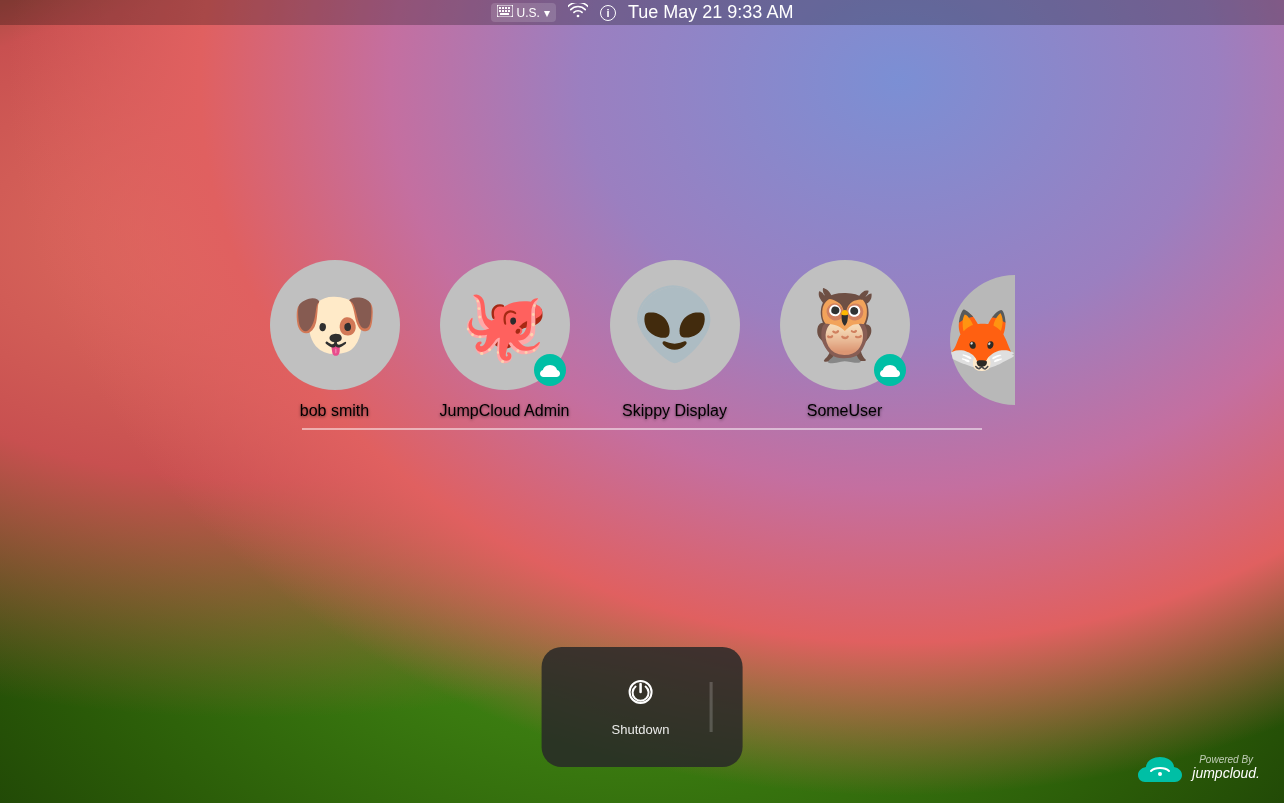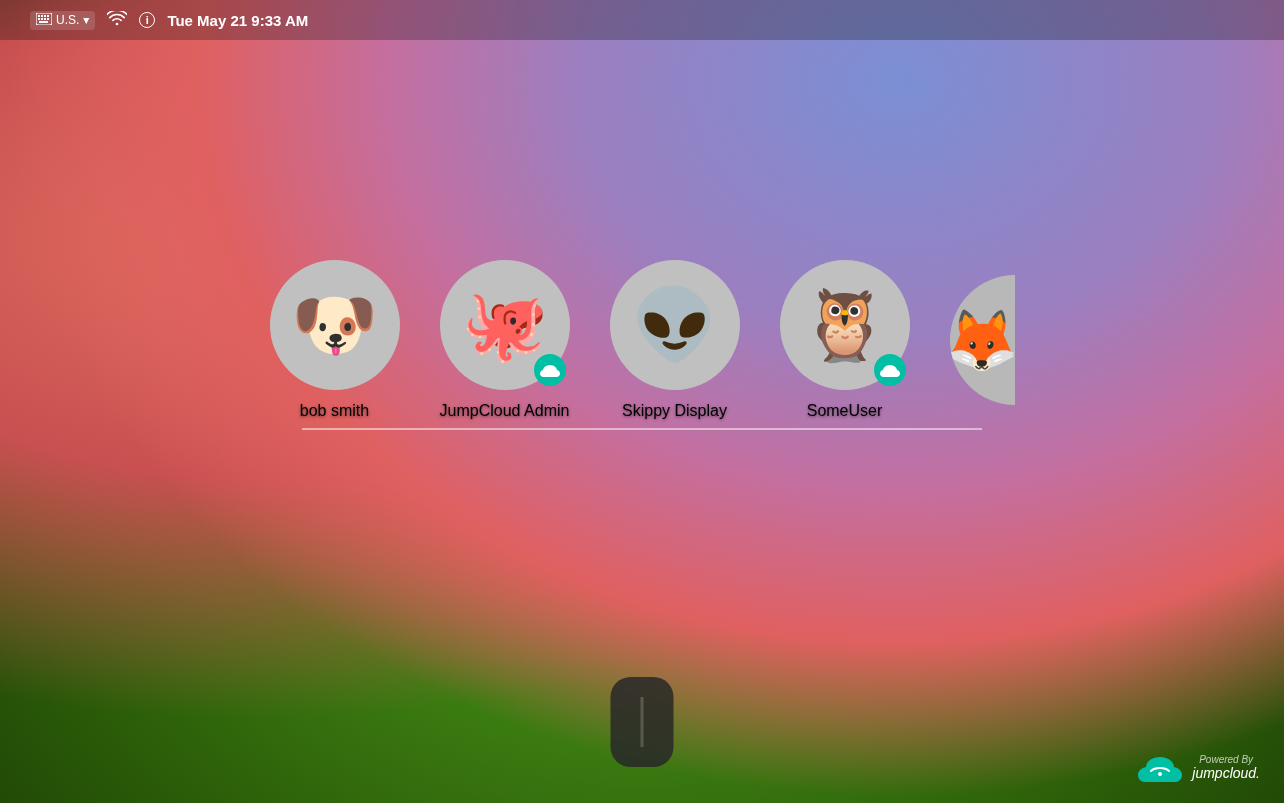--- a/index.html
+++ b/index.html
@@ -22,25 +22,25 @@
         radial-gradient(ellipse at 50% 60%, #4a9a20 0%, #3a7a10 40%, #2a5a08 70%, #1a3a05 100%);
       background-color: #2a6010;
     }
 
     
     .menubar {
       position: absolute;
       top: 0;
       left: 0;
       right: 0;
-      height: 40px;
+      height: 25px;
       background: rgba(0,0,0,0.25);
       display: flex;
       align-items: center;
-      justify-content: flex-start;
+      justify-content: center;
       padding: 0 30px;
       z-index: 100;
     }
 
     .menubar-items {
       display: flex;
       align-items: center;
       gap: 12px;
       color: white;
       font-size: 13px;
@@ -62,22 +62,22 @@
       border: 1.5px solid white;
       border-radius: 50%;
       display: flex;
       align-items: center;
       justify-content: center;
       font-size: 10px;
       font-weight: bold;
     }
 
     .menubar-time {
-      font-size: 15px;
-      font-weight: 700;
+      font-size: 18px;
+      font-weight: 400;
     }
 
     
     .users-section {
       position: absolute;
       top: 260px;
       left: 0;
       right: 0;
       display: flex;
       flex-direction: column;
@@ -349,20 +349,30 @@
       <div class="partial-avatar">🦊</div>
     </div>
 
   </div>
 
   <div class="users-underline"></div>
 </div>
 
 <div class="action-bar">
 
+  <div class="action-item">
+    <div class="action-icon">
+      <svg class="icon-svg" viewBox="0 0 30 30" fill="none" stroke="white" stroke-width="2" stroke-linecap="round">
+        <circle cx="15" cy="15" r="11" stroke="white" stroke-width="2" fill="none"></circle>
+        <line x1="15" y1="7" x2="15" y2="15" stroke="white" stroke-width="2.5"></line>
+        <path d="M10 9.5 A8 8 0 1 0 20 9.5" stroke="white" stroke-width="2" fill="none"></path>
+      </svg>
+    </div>
+    <span class="action-label">Shutdown</span>
+  </div>
 
   <div class="action-divider"></div>
 
 
   <div class="action-divider"></div>
 
 
   <div class="action-divider"></div>
 
 

